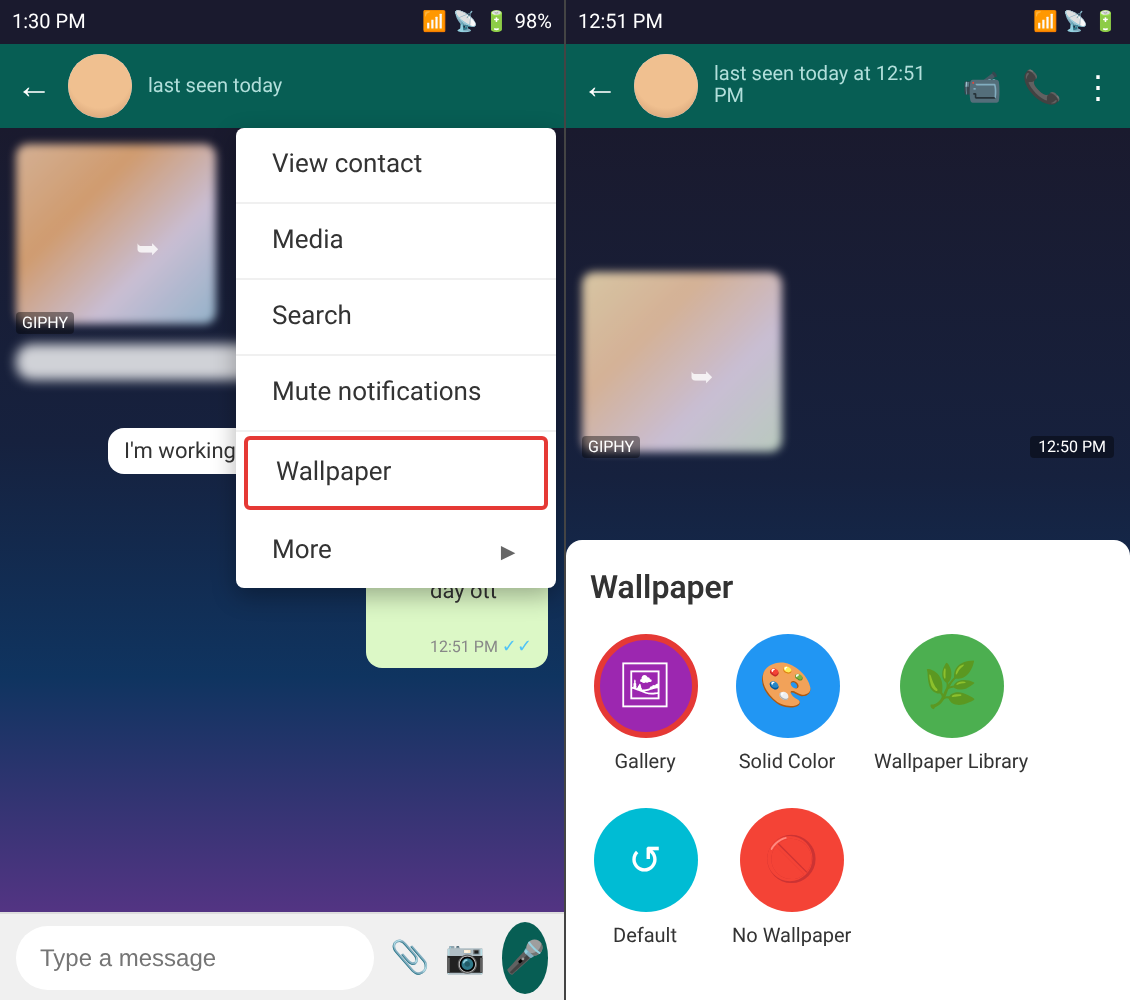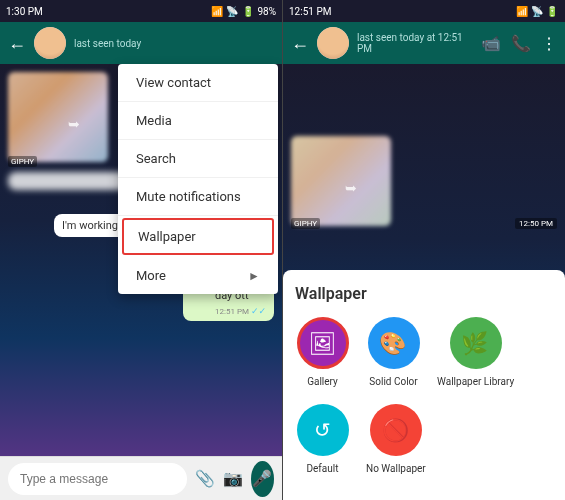--- a/index.html
+++ b/index.html
@@ -150,21 +150,21 @@
     .bubble-sent {
       background: #dcf8c6;
       color: #333;
       right: 8px;
       padding-left: 32px;
     }
     .bubble-time {
       font-size: 8px;
       color: #888;
       text-align: right;
-      margin-top: 4px;
+      margin-top: 16px;
     }
     .bubble-ticks { font-size: 9px; color: #4fc3f7; }
 
     .bubble-cold { top: 110px; right: 8px; }
     .bubble-working { top: 150px; left: 8px; }
     .bubble-what { top: 185px; right: 8px; }
     .bubble-day { top: 220px; right: 8px; }
 
     
     .bubble-blurred {

